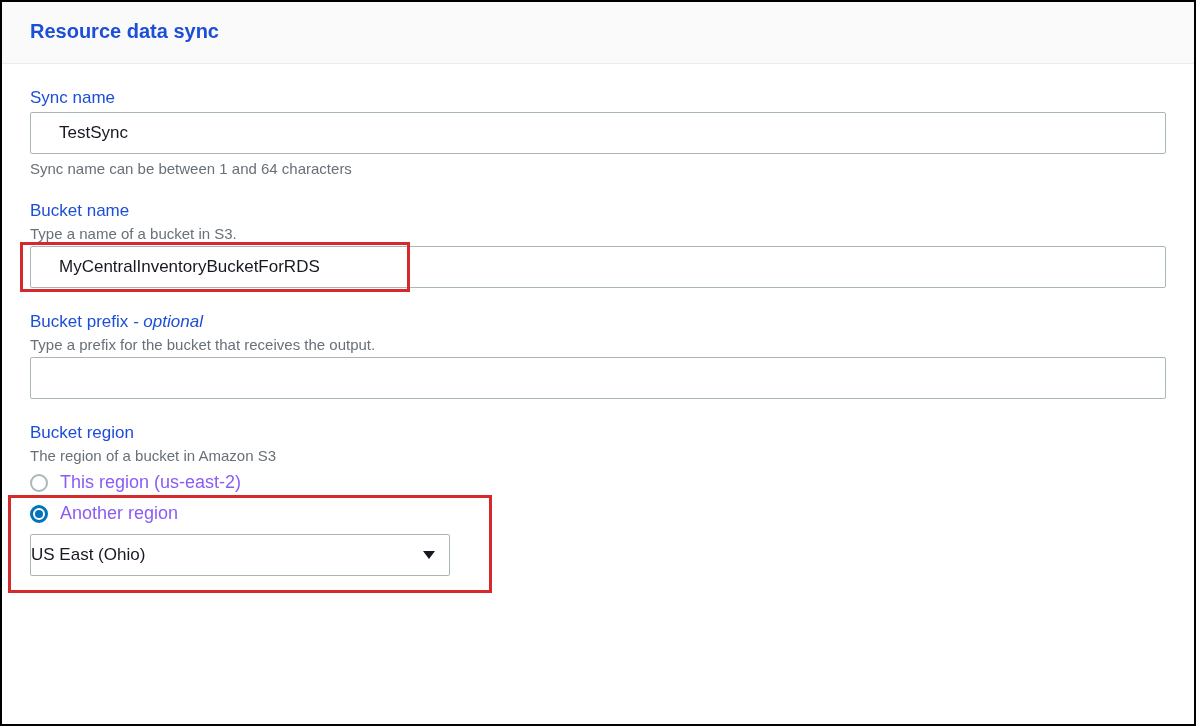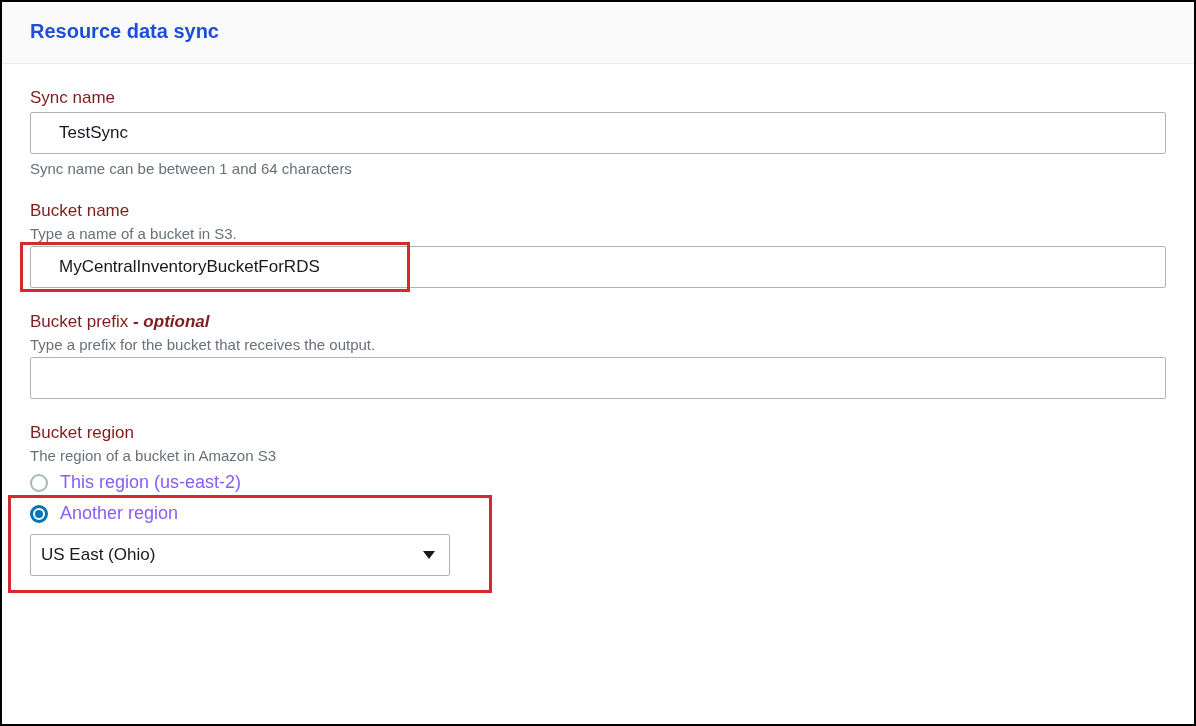--- a/index.html
+++ b/index.html
@@ -28,38 +28,38 @@
     }
     .content {
       padding: 24px 28px;
       background: #fff;
     }
     .form-group {
       margin-bottom: 24px;
     }
     .label {
       font-size: 17px;
-      color: #7f1d1d;
+      color: #1d4ed8;
       font-weight: 400;
       margin-bottom: 4px;
       display: block;
     }
     .sublabel {
       font-size: 15px;
       color: #687078;
       margin-bottom: 4px;
     }
     .help-text {
       font-size: 15px;
       color: #687078;
       margin-top: 6px;
     }
     .optional {
       font-style: italic;
-      font-weight: 700;
+      font-weight: 400;
     }
     input[type="text"] {
       width: 100%;
       padding: 8px 28px;
       font-size: 17px;
       border: 1px solid #aab7b8;
       border-radius: 2px;
       color: #16191f;
       background: #fff;
       height: 42px;
@@ -106,21 +106,21 @@
       font-size: 18px;
       color: #8b5cf6;
     }
     .select-wrapper {
       position: relative;
       width: 420px;
       margin-top: 4px;
     }
     .select-box {
       width: 100%;
-      padding: 8px 36px 8px 10px;
+      padding: 8px 36px 8px 0;
       font-size: 17px;
       border: 1px solid #aab7b8;
       border-radius: 2px;
       background: #fff;
       height: 42px;
       cursor: pointer;
       display: flex;
       align-items: center;
     }
     .select-caret {

